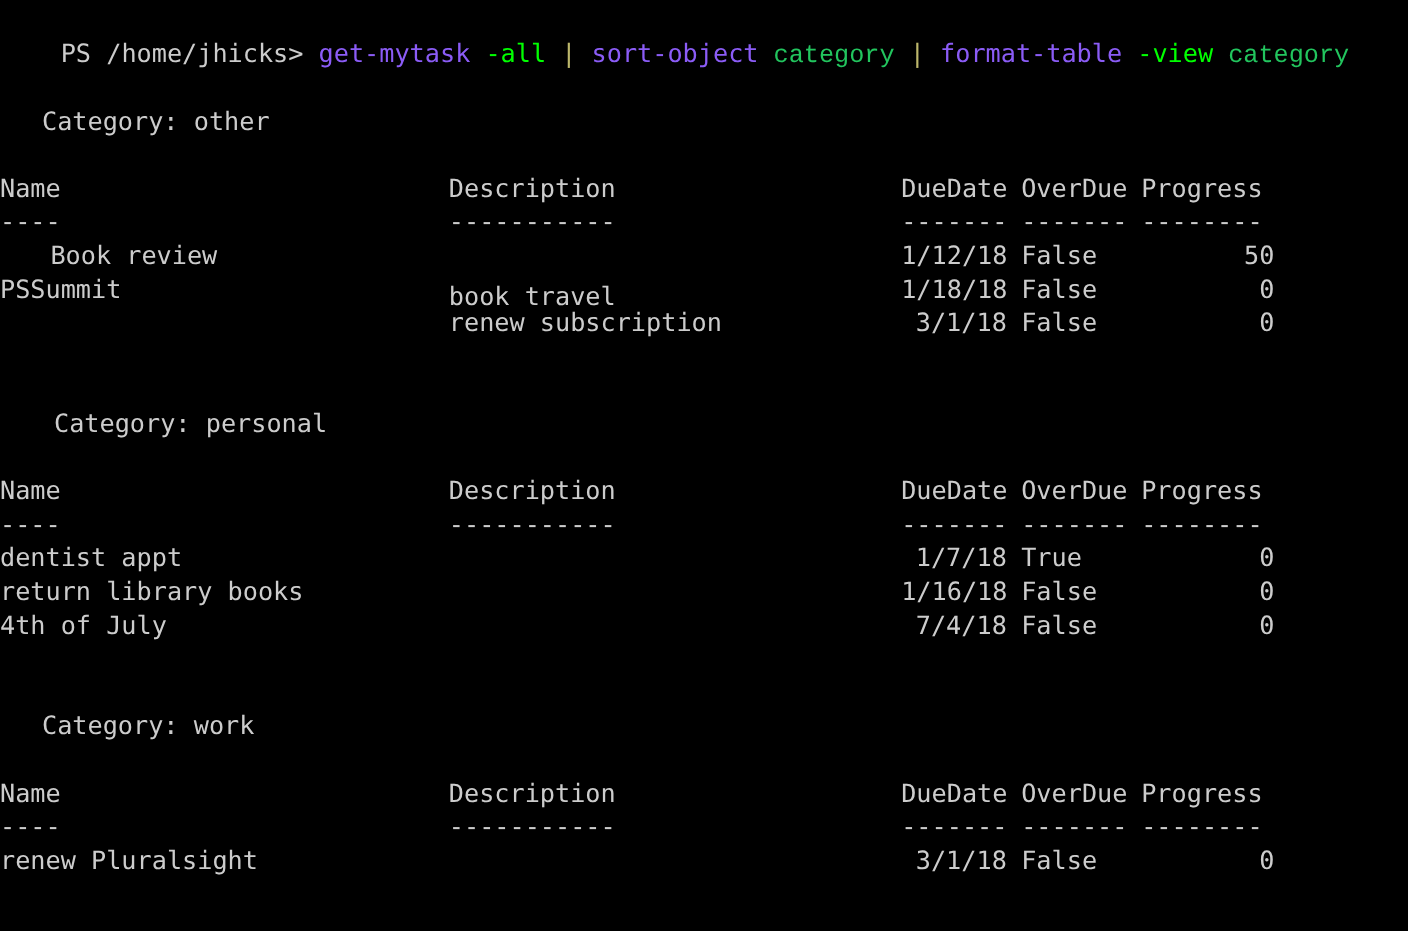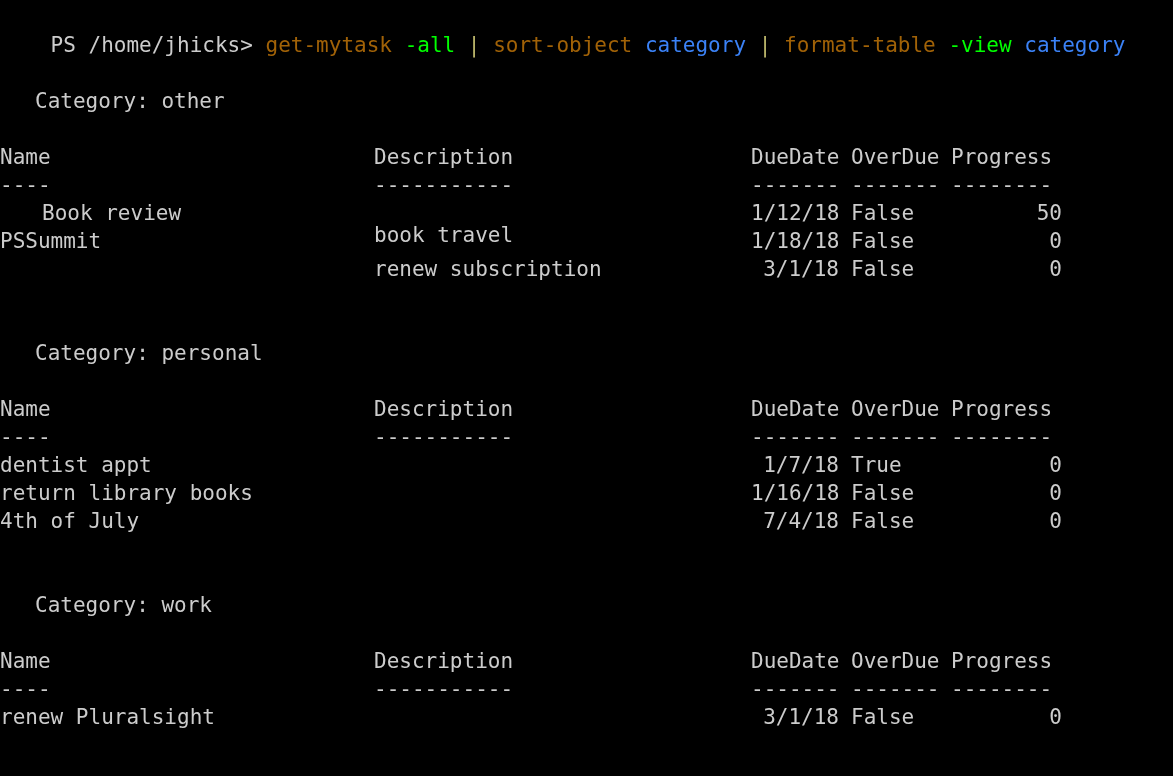--- a/index.html
+++ b/index.html
@@ -30,24 +30,24 @@
     position: absolute;
     left: 0;
     height: 28px;
     line-height: 28px;
     white-space: pre;
     font-size: 21px;
     font-family: "DejaVu Sans Mono", "Liberation Mono", monospace;
   }
   
   .tok-prompt   { color: #cccccc; }
-  .tok-cmd      { color: #a16207; }
+  .tok-cmd      { color: #8b5cf6; }
   .tok-param    { color: #00ff00; }
   .tok-pipe     { color: #bdb76b; }
-  .tok-arg      { color: #3b82f6; }
+  .tok-arg      { color: #22c55e; font-family: Liberation Mono, monospace; }
 
   .group-header { color: #d4dbe6; }
   .col-header   { color: #d4dbe6; }
   .col-rule     { color: #d4dbe6; }
   .cell         { color: #cccccc; }
 
   
   .cell-abs {
     position: absolute;
     height: 28px;
@@ -85,32 +85,32 @@
   <div class="cell-abs col-rule" style="top:171px; left:951px;">--------</div>
 
   
   <div class="cell-abs cell" style="top:199px; left:0px;margin-left:42px;">Book review</div>
   <div class="cell-abs cell" style="top:199px; left:374px;"></div>
   <div class="cell-abs cell ralign" style="top:199px; left:751px; width:88px;">1/12/18</div>
   <div class="cell-abs cell" style="top:199px; left:851px;">False</div>
   <div class="cell-abs cell ralign" style="top:199px; left:951px; width:111px;">50</div>
   
   <div class="cell-abs cell" style="top:227px; left:0px;">PSSummit</div>
-  <div class="cell-abs cell" style="top:221px; left:374px;">book travel</div>
+  <div class="cell-abs cell" style="top:233px; left:374px;">book travel</div>
   <div class="cell-abs cell ralign" style="top:227px; left:751px; width:88px;">1/18/18</div>
   <div class="cell-abs cell" style="top:227px; left:851px;">False</div>
   <div class="cell-abs cell ralign" style="top:227px; left:951px; width:111px;">0</div>
   
   <div class="cell-abs cell" style="top:255px; left:374px;">renew subscription</div>
   <div class="cell-abs cell ralign" style="top:255px; left:751px; width:88px;">3/1/18</div>
   <div class="cell-abs cell" style="top:255px; left:851px;">False</div>
   <div class="cell-abs cell ralign" style="top:255px; left:951px; width:111px;">0</div>
 
   
-  <div class="cell-abs group-header" style="top:339px; left:35px;">Category: personal</div>
+  <div class="cell-abs group-header" style="top:339px; left:45px;">Category: personal</div>
 
   <div class="cell-abs col-header" style="top:395px; left:0px;">Name</div>
   <div class="cell-abs col-header" style="top:395px; left:374px;">Description</div>
   <div class="cell-abs col-header" style="top:395px; left:751px;">DueDate</div>
   <div class="cell-abs col-header" style="top:395px; left:851px;">OverDue</div>
   <div class="cell-abs col-header" style="top:395px; left:951px;">Progress</div>
 
   <div class="cell-abs col-rule" style="top:423px; left:0px;">----</div>
   <div class="cell-abs col-rule" style="top:423px; left:374px;">-----------</div>
   <div class="cell-abs col-rule" style="top:423px; left:751px;">-------</div>

